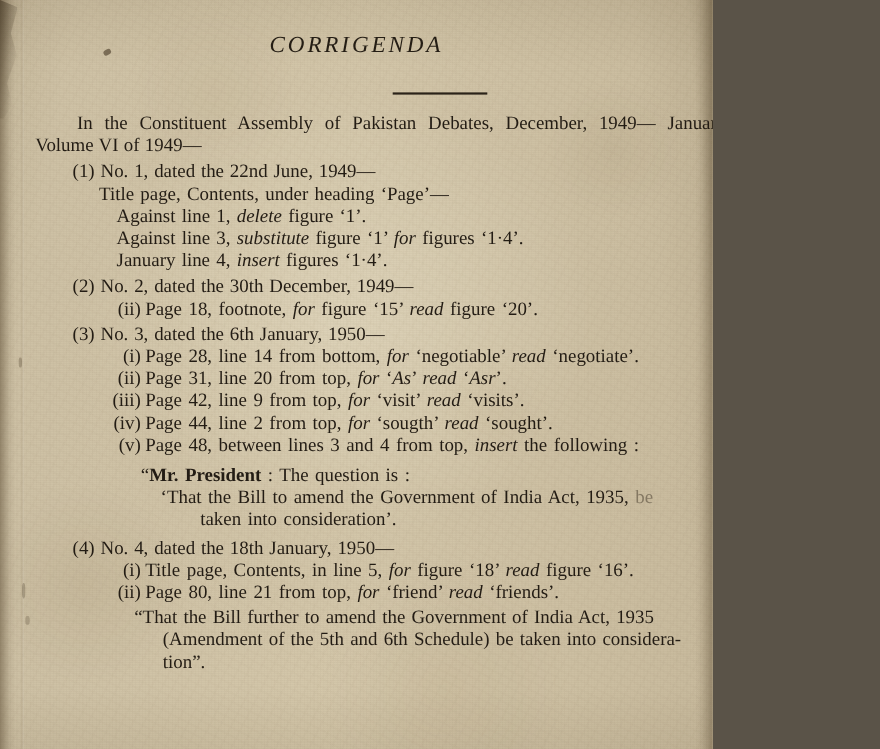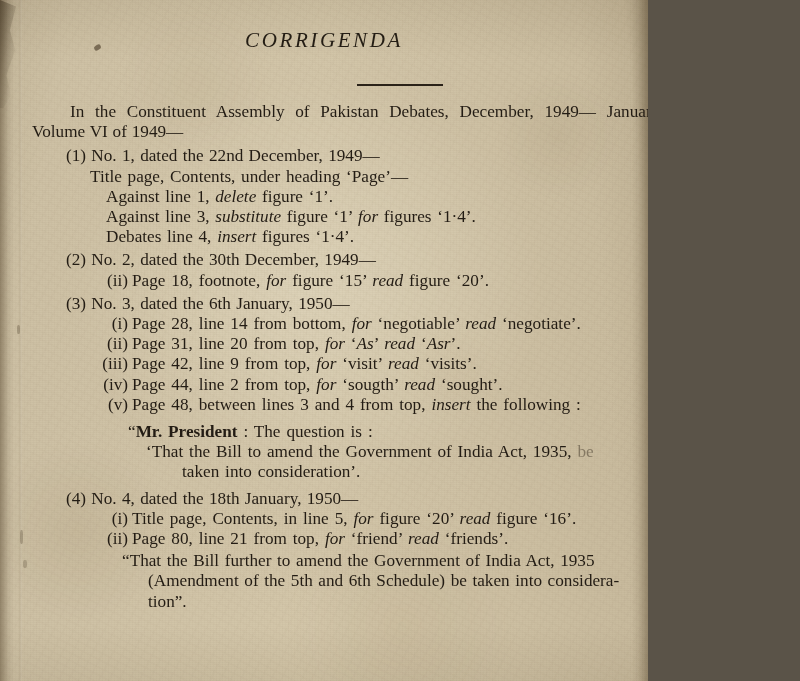--- a/index.html
+++ b/index.html
@@ -194,25 +194,25 @@
 
   <div class="body">
 
     <p class="intro">
       <span>In the Constituent Assembly of Pakistan Debates, December, 1949—</span>
       <span class="lastline">January, 1950 Session, Volume VI of 1949—</span>
     </p>
 
     <div id="groups-root">
         <div class="group">
-          <div class="grouphead"><span>(1) </span><span>No. 1, dated the 22nd December, 1949—</span></div>
+          <div class="grouphead"><span>(1) </span><span>No. 1, dated the 22nd June, 1949—</span></div>
           <div class="plain-sub">Title page, Contents, under heading ‘Page’—</div>
           <div class="plain-sub ind2"><span>Against line 1, </span><i>delete</i><span> figure ‘1’.</span></div>
           <div class="plain-sub ind2"><span>Against line 3, </span><i>substitute</i><span> figure ‘1’ </span><i>for</i><span> figures ‘1·4’.</span></div>
-          <div class="plain-sub ind2"><span>Debates line 4, </span><i>insert</i><span> figures ‘1·4’.</span></div>
+          <div class="plain-sub ind2"><span>January line 4, </span><i>insert</i><span> figures ‘1·4’.</span></div>
         </div>
         <div class="group">
           <div class="grouphead"><span>(2) </span><span>No. 2, dated the 30th December, 1949—</span></div>
           <ul class="items">
             <li class="item"><span class="mk">(ii)</span><span>Page 18, footnote, </span><i>for</i><span> figure ‘15’ </span><i>read</i><span> figure ‘20’.</span></li>
           </ul>
         </div>
         <div class="group">
           <div class="grouphead"><span>(3) </span><span>No. 3, dated the 6th January, 1950—</span></div>
           <ul class="items">
@@ -224,21 +224,21 @@
           </ul>
           <div class="quote">
             <div><span>“</span><b>Mr. President</b><span> : The question is :</span></div>
             <span class="q2"><span>‘That the Bill to amend the Government of India  Act,  1935, </span><span class="faded">be</span></span>
             <span class="q3">taken into consideration’.</span>
           </div>
         </div>
         <div class="group">
           <div class="grouphead"><span>(4) </span><span>No. 4, dated the 18th January, 1950—</span></div>
           <ul class="items">
-            <li class="item"><span class="mk">(i)</span><span>Title page, Contents, in line 5, </span><i>for</i><span> figure ‘20’ </span><i>read</i><span> figure ‘16’.</span></li>
+            <li class="item"><span class="mk">(i)</span><span>Title page, Contents, in line 5, </span><i>for</i><span> figure ‘18’ </span><i>read</i><span> figure ‘16’.</span></li>
             <li class="item"><span class="mk">(ii)</span><span>Page 80, line 21 from top, </span><i>for</i><span> ‘friend’ </span><i>read</i><span> ‘friends’.</span></li>
           </ul>
           <div class="quote2">
             <span class="qa">“That the Bill further to amend the Government of India Act, 1935</span>
             <span class="qb">(Amendment of the 5th and 6th Schedule) be taken into considera-</span>
             <span class="qb">tion”.</span>
           </div>
         </div>
       </div>
 

